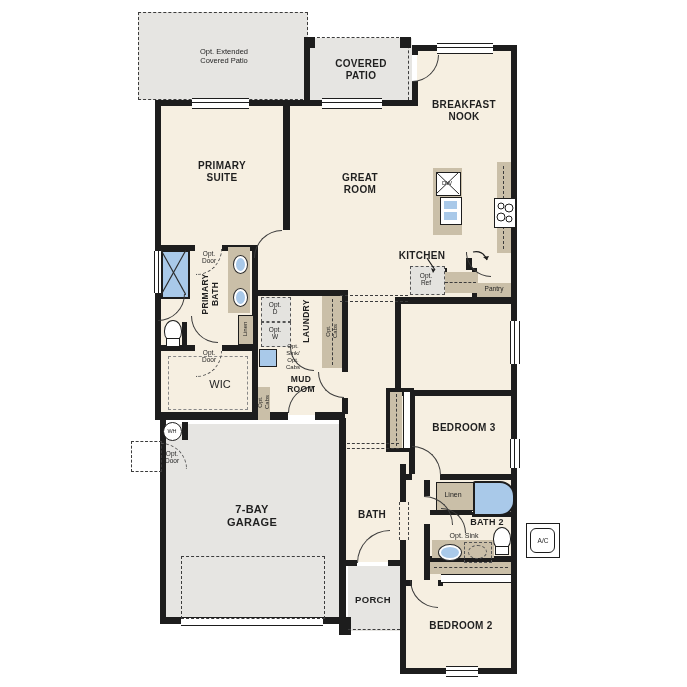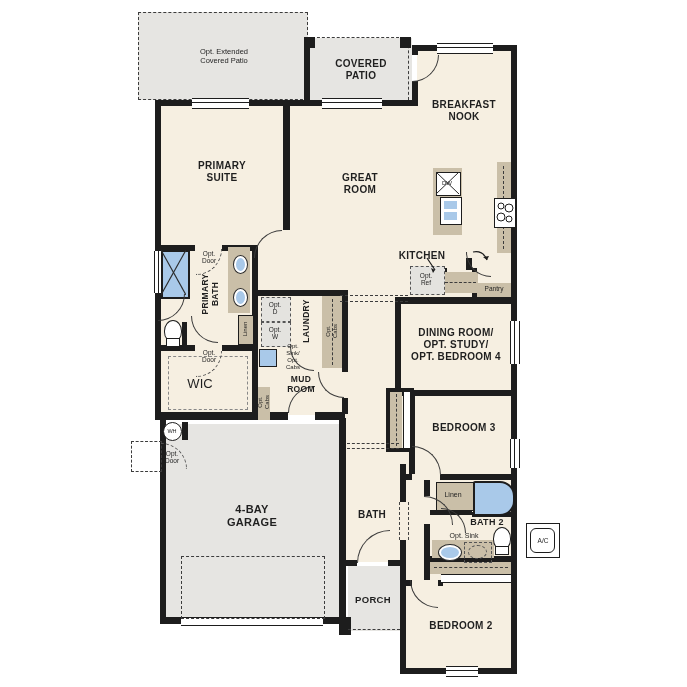--- a/index.html
+++ b/index.html
@@ -256,31 +256,28 @@
 PATIO</div>
   <div class="lbl" style="left:464px;top:111px">BREAKFAST
 NOOK</div>
   <div class="lbl" style="left:222px;top:172px">PRIMARY
 SUITE</div>
   <div class="lbl" style="left:360px;top:184px">GREAT
 ROOM</div>
   <div class="lbl" style="left:422px;top:256px">KITCHEN</div>
   <div class="lbl vert" style="left:210px;top:294px;font-size:8.5px">PRIMARY
 BATH</div>
-  <div class="lbl sm" style="left:200px;top:384px;font-size:13px">WIC</div>
+  <div class="lbl sm" style="left:220px;top:384px;font-size:11px">WIC</div>
   <div class="lbl vert" style="left:306px;top:321px;font-size:8.5px">LAUNDRY</div>
   <div class="lbl" style="left:301px;top:384px;font-size:8.5px">MUD
 ROOM</div>
-  <div class="lbl" style="left:456px;top:345px">DINING ROOM/
-OPT. STUDY/
-OPT. BEDROOM 4</div>
   <div class="lbl" style="left:464px;top:428px">BEDROOM 3</div>
   <div class="lbl" style="left:487px;top:522px;font-size:9px">BATH 2</div>
   <div class="lbl" style="left:461px;top:626px">BEDROOM 2</div>
-  <div class="lbl" style="left:252px;top:516px;font-size:11px">4-BAY
+  <div class="lbl" style="left:252px;top:516px;font-size:11px">7-BAY
 GARAGE</div>
   <div class="lbl" style="left:372px;top:515px">BATH</div>
   <div class="lbl" style="left:373px;top:600px;font-size:9.5px">PORCH</div>
 
   <div class="lbl sm" style="left:209px;top:257px">Opt.
 Door</div>
   <div class="lbl sm" style="left:209px;top:356px">Opt.
 Door</div>
   <div class="lbl sm" style="left:172px;top:457px">Opt.
 Door</div>

